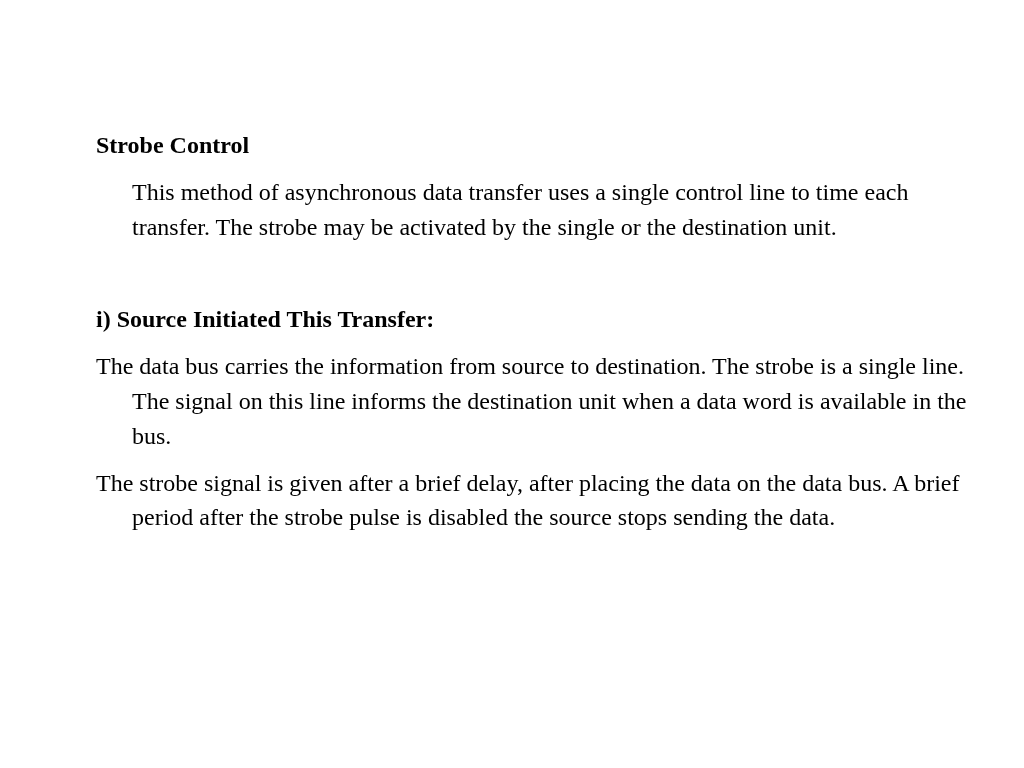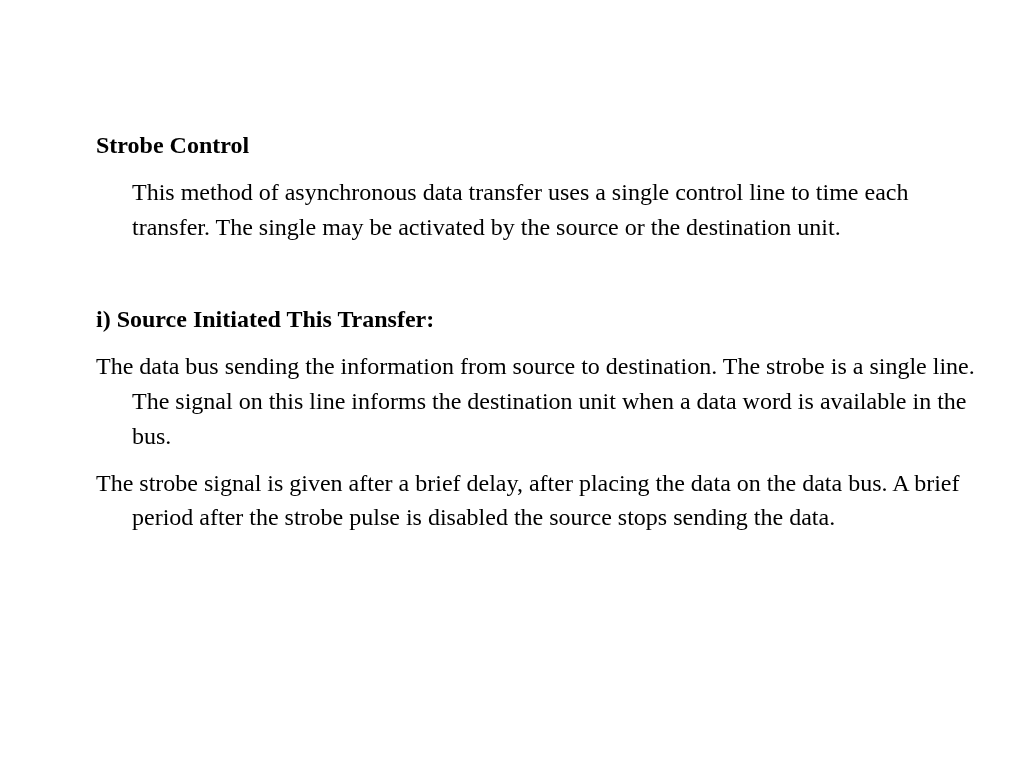--- a/index.html
+++ b/index.html
@@ -38,19 +38,19 @@
       font-size: 24px;
       line-height: 1.45;
       padding-left: 36px;
       text-indent: -36px;
     }
   </style>
 </head>
 <body>
 
 <div class="heading">Strobe Control</div>
-<div class="body-para-first">This method of asynchronous data transfer uses a single control line to time each transfer. The single may be activated by the source or the destination unit.</div>
+<div class="body-para-first">This method of asynchronous data transfer uses a single control line to time each transfer. The strobe may be activated by the single or the destination unit.</div>
 
 <div class="spacer"></div>
 
 <div class="subheading">i) Source Initiated This Transfer:</div>
-<div class="hanging">The data bus sending the information from source to destination. The strobe is a single line. The signal on this line informs the destination unit when a data word is available in the bus.</div>
+<div class="hanging">The data bus carries the information from source to destination. The strobe is a single line. The signal on this line informs the destination unit when a data word is available in the bus.</div>
 <div class="hanging">The strobe signal is given after a brief delay, after placing the data on the data bus. A brief period after the strobe pulse is disabled the source stops sending the data.</div>
 
 </body></html>

